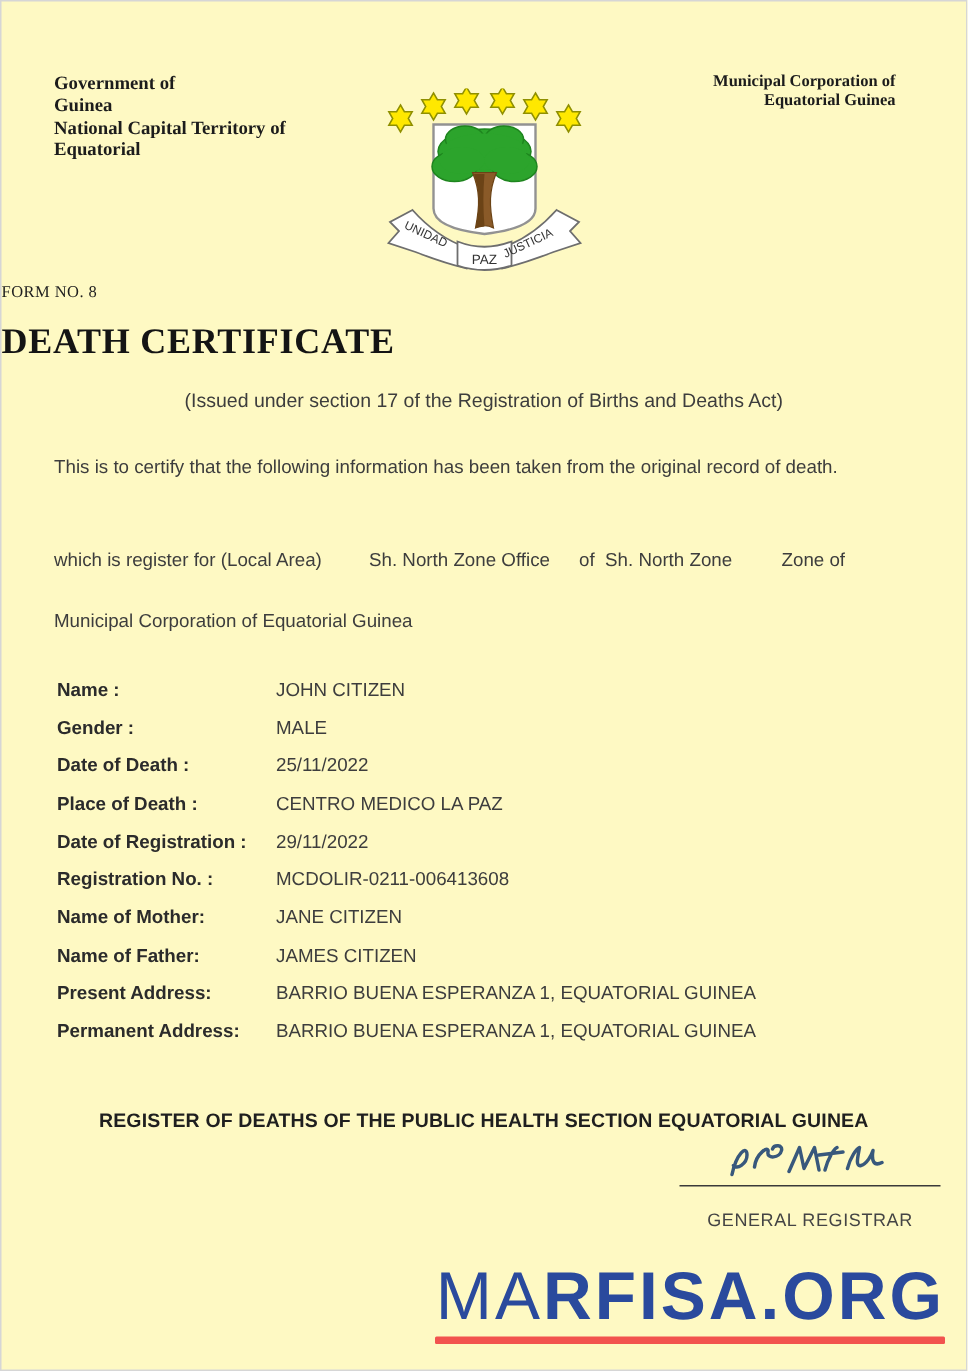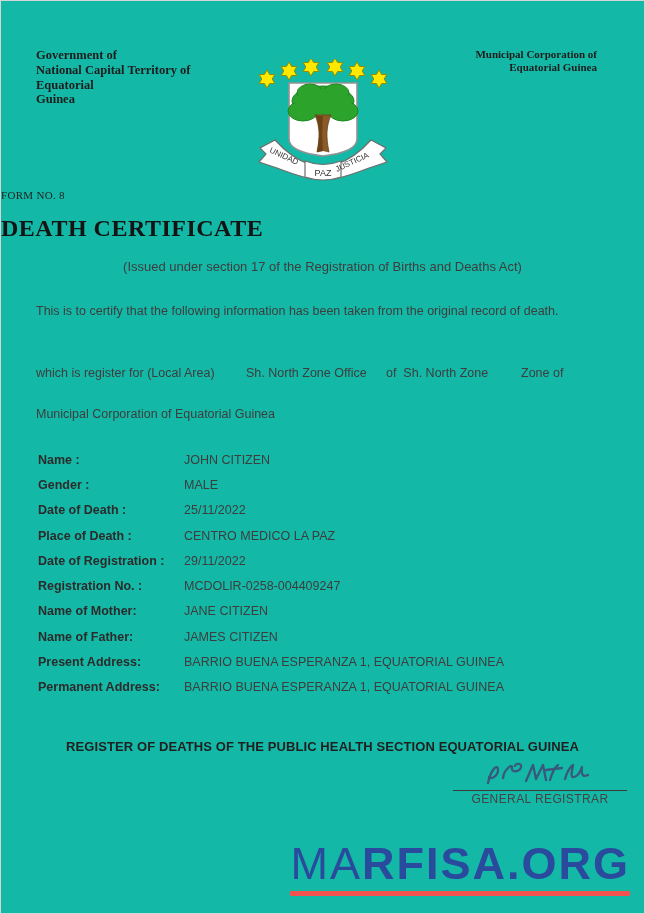--- a/index.html
+++ b/index.html
@@ -1,17 +1,17 @@
 <!DOCTYPE html>
 <html><head>
 <meta charset="utf-8">
 <style>
   html,body{margin:0;padding:0;background:#ffffff;}
   .page{
-    position:relative;width:645px;height:914px;background:#14b8a6;
+    position:relative;width:645px;height:914px;background:#fef9c3;
     border:1px solid #d6d6d6;box-sizing:border-box;overflow:hidden;
     font-family:"Liberation Sans",sans-serif;color:#3d3d3d;
   }
   
   .hdr-left{position:absolute;left:35px;top:47px;width:210px;
     font-family:"Liberation Serif",serif;font-weight:bold;font-size:12.5px;
     line-height:1.18;color:#1c1c1c;}
   .hdr-right{position:absolute;right:47px;top:47px;width:200px;text-align:right;
     font-family:"Liberation Serif",serif;font-weight:bold;font-size:11px;
     line-height:1.18;color:#1c1c1c;}
@@ -38,38 +38,38 @@
   .fields{position:absolute;top:446px;left:37px;right:35px;}
   .field-row{display:flex;height:25.3px;align-items:center;font-size:12.5px;}
   .field-label{width:146px;font-weight:bold;color:#2b2b2b;flex:0 0 146px;}
   .field-value{color:#3d3d3d;white-space:pre;}
   
   .footer-heading{position:absolute;top:738px;left:0;width:100%;text-align:center;
     font-weight:bold;font-size:13px;color:#1f1f1f;letter-spacing:.1px;}
   .sig-block{position:absolute;top:758px;right:17px;width:174px;text-align:center;}
   .sig-scribble{display:block;margin:0 auto 0;}
   .sig-line{border-top:1.6px solid #3a3a3a;margin-top:1px;}
-  .sig-title{margin-top:1px;font-size:12px;color:#444444;letter-spacing:.4px;}
+  .sig-title{margin-top:15px;font-size:12px;color:#444444;letter-spacing:.4px;}
   
   .watermark{position:absolute;right:14px;bottom:17px;text-align:right;}
   .wm-text{font-size:45px;line-height:1;letter-spacing:2px;font-weight:700;}
   .wm-prefix{font-weight:400;}
   .wm-bar{height:5px;margin-top:5px;width:100%;border-radius:1px;}
   
   .motto{font-family:"Liberation Sans",sans-serif;fill:#333333;}
 </style>
 </head>
 <body>
 
 <div class="page">
 
   <div class="hdr-left">
     <div>Government of</div>
+    <div>Guinea</div>
     <div>National Capital Territory of Equatorial</div>
-    <div>Guinea</div>
   </div>
   <div class="hdr-right">
     <div>Municipal Corporation of</div>
     <div>Equatorial Guinea</div>
   </div>
 
   <svg class="emblem" viewBox="0 0 140 132" xmlns="http://www.w3.org/2000/svg">
     <defs>
       <path id="star6" d="M0,-9 L2.6,-4.5 L7.8,-4.5 L5.2,0 L7.8,4.5 L2.6,4.5 L0,9 L-2.6,4.5 L-7.8,4.5 L-5.2,0 L-7.8,-4.5 L-2.6,-4.5 Z"></path>
     </defs>
@@ -143,21 +143,21 @@
     <div class="field-row">
       <span class="field-label">Place of Death :</span>
       <span class="field-value">CENTRO MEDICO LA PAZ</span>
     </div>
     <div class="field-row">
       <span class="field-label">Date of Registration :</span>
       <span class="field-value">29/11/2022</span>
     </div>
     <div class="field-row">
       <span class="field-label">Registration No. :</span>
-      <span class="field-value">MCDOLIR-0258-004409247</span>
+      <span class="field-value">MCDOLIR-0211-006413608</span>
     </div>
     <div class="field-row">
       <span class="field-label">Name of Mother:</span>
       <span class="field-value">JANE CITIZEN</span>
     </div>
     <div class="field-row">
       <span class="field-label">Name of Father:</span>
       <span class="field-value">JAMES CITIZEN</span>
     </div>
     <div class="field-row">

